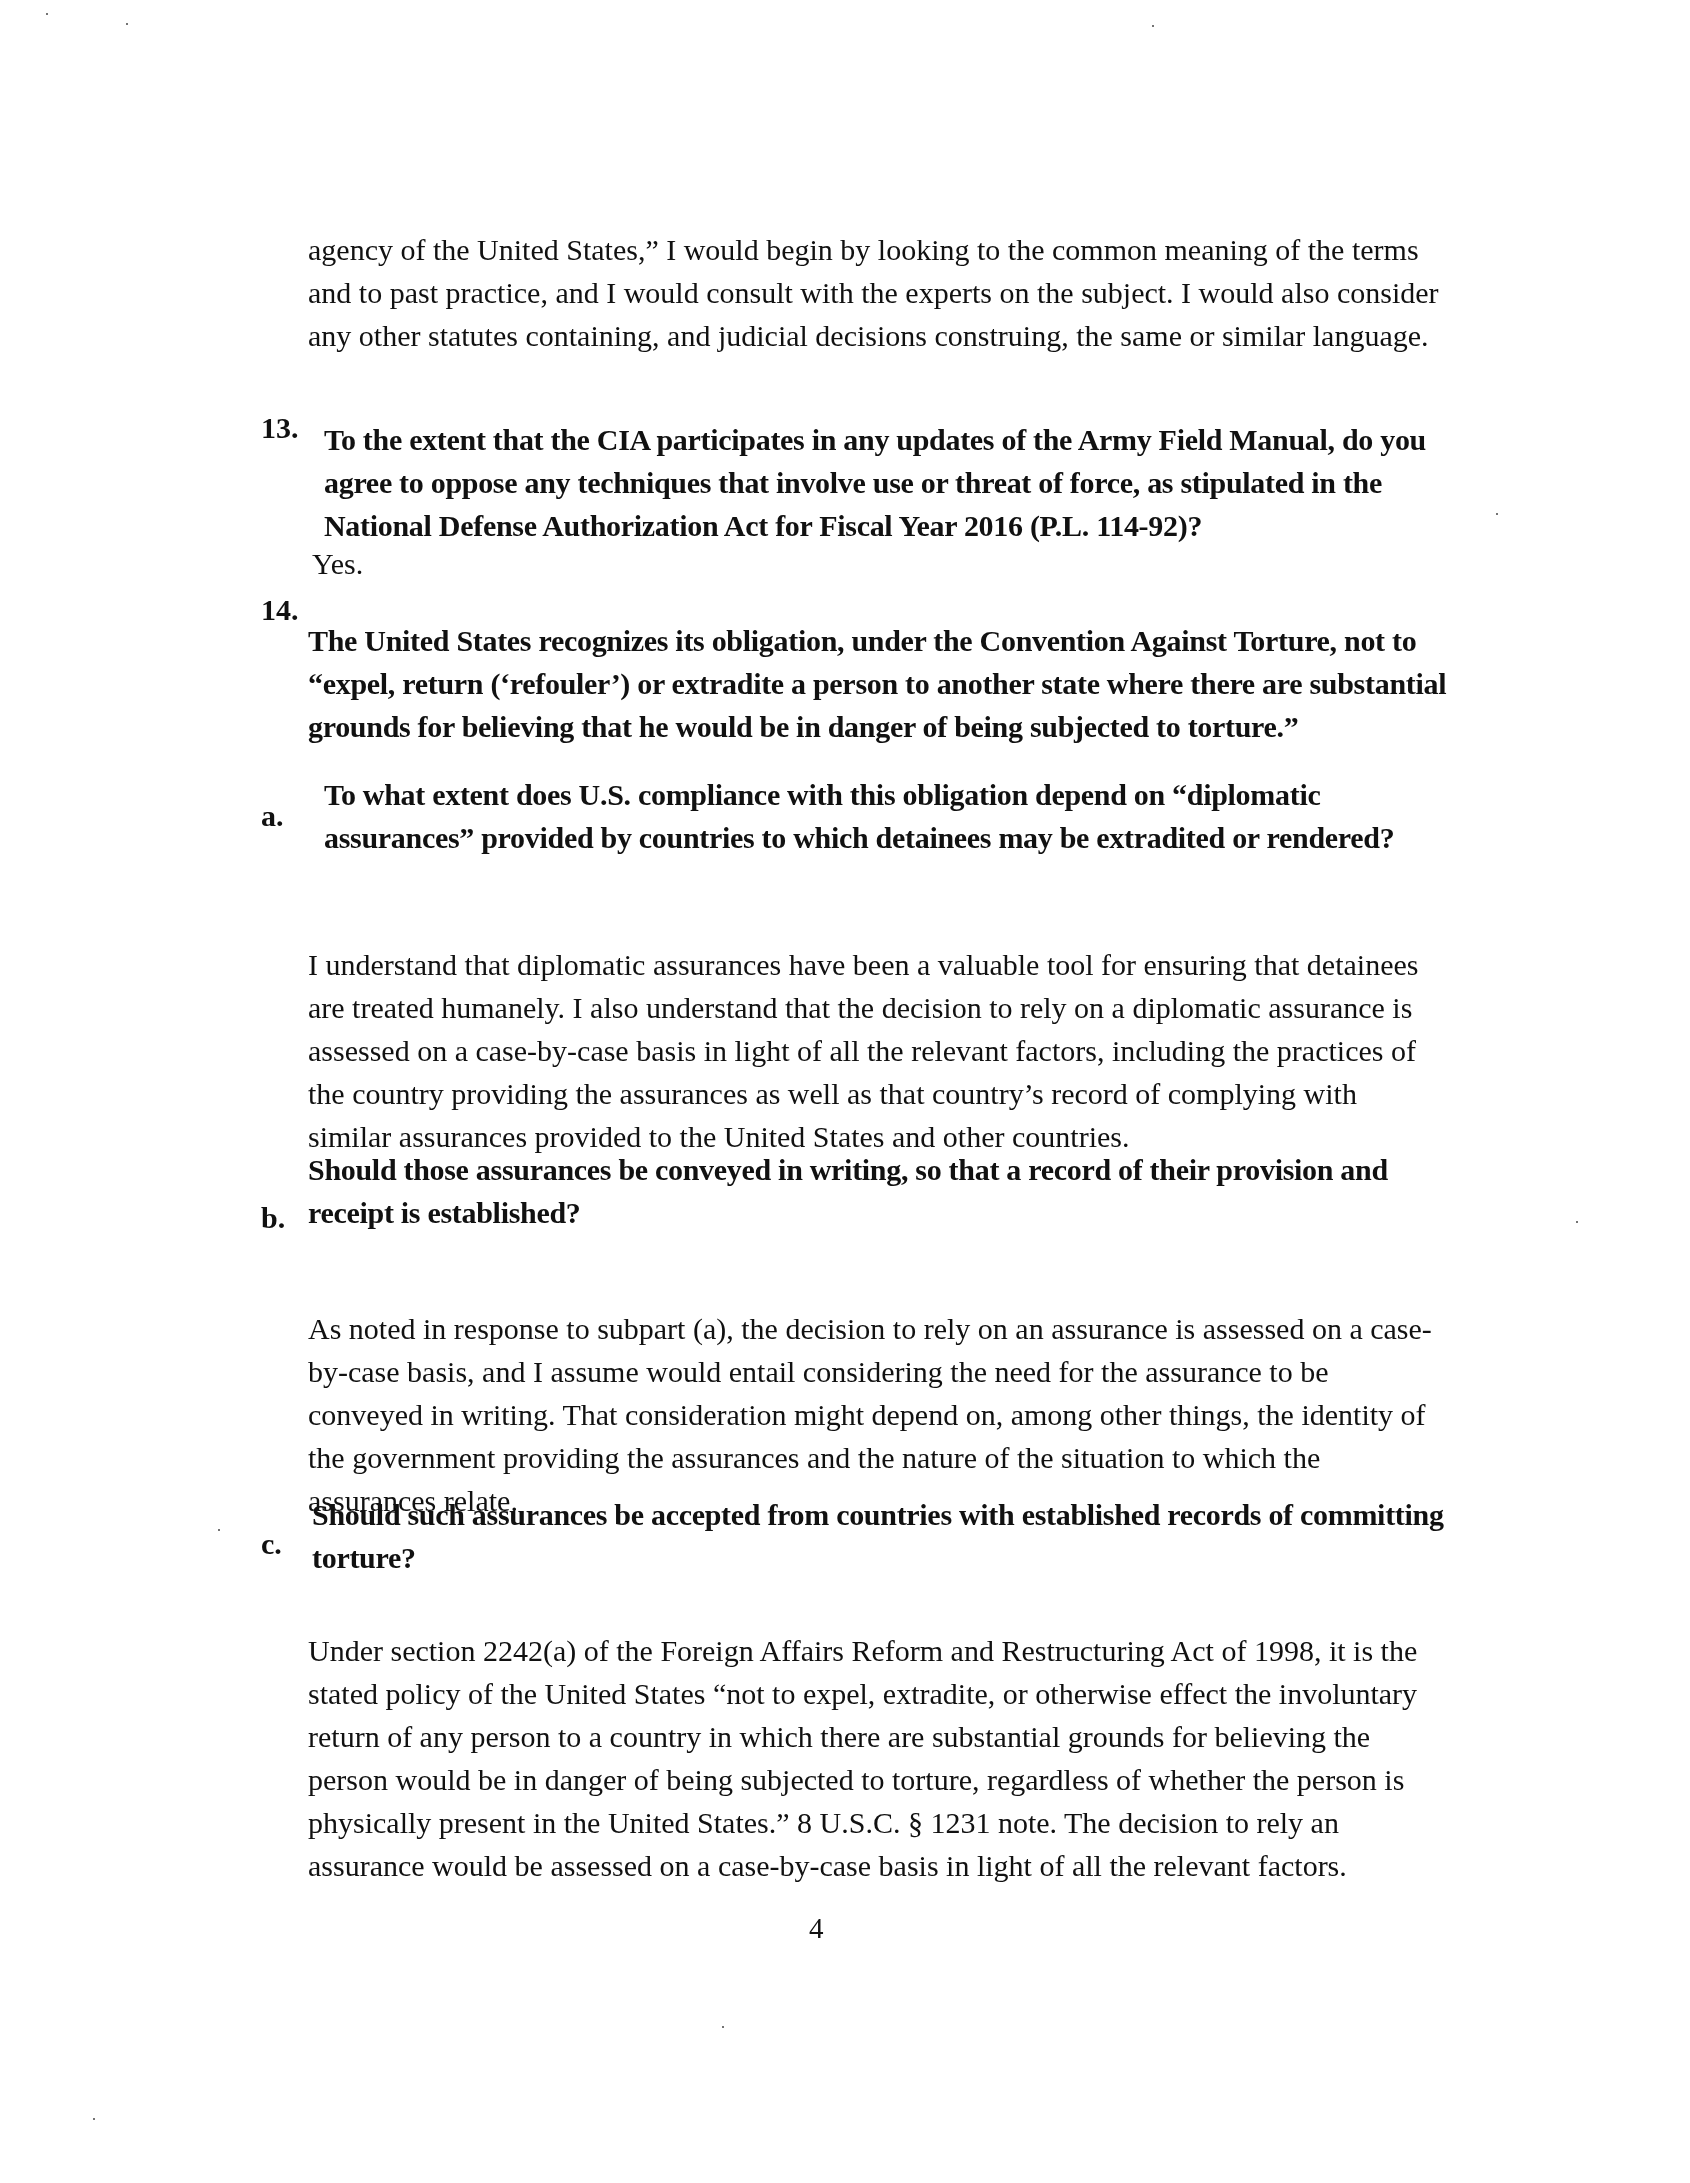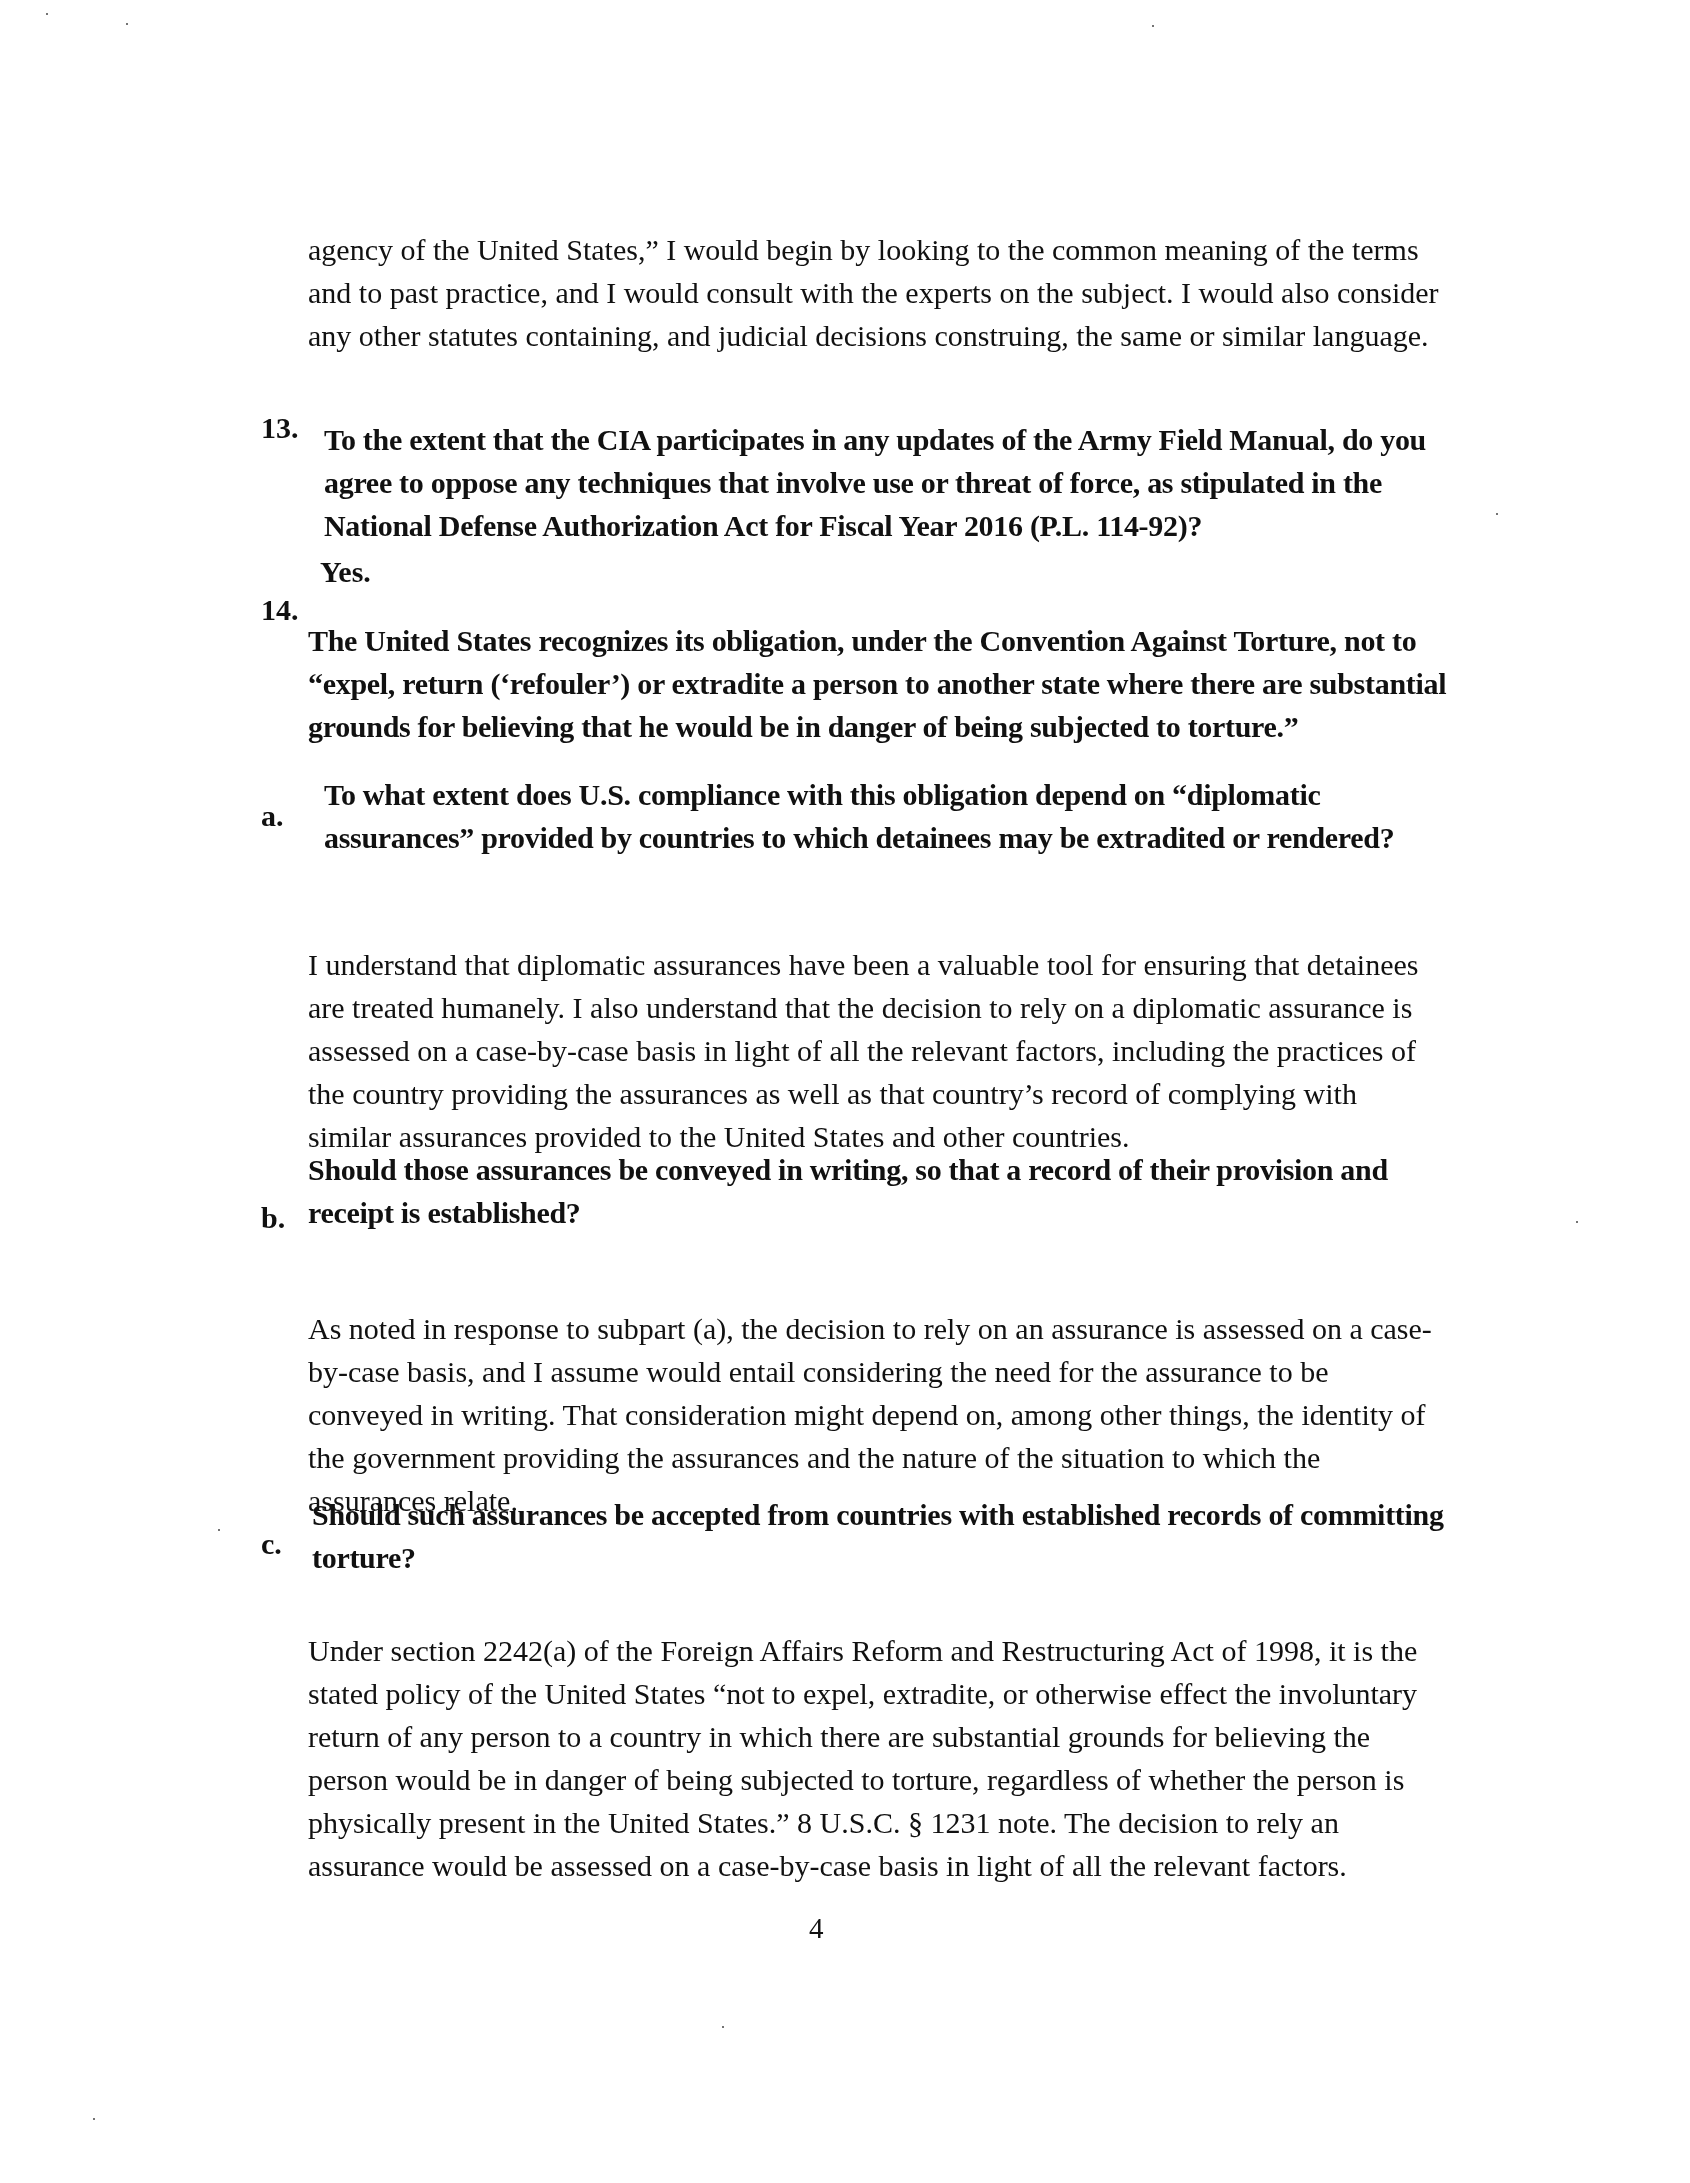--- a/index.html
+++ b/index.html
@@ -15,21 +15,21 @@
 </style>
 </head>
 <body>
 
 <div>
 
   <p class="blk body" style="top:228px;margin:0;">agency of the United States,” I would begin by looking to the common meaning of the terms and to past practice, and I would consult with the experts on the subject.  I would also consider any other statutes containing, and judicial decisions construing, the same or similar language.</p>
 
   <span class="num" style="top:410px;">13.</span>
   <p class="blk body q" style="top:402px;margin:16px;">To the extent that the CIA participates in any updates of the Army Field Manual, do you agree to oppose any techniques that involve use or threat of force, as stipulated in the National Defense Authorization Act for Fiscal Year 2016 (P.L. 114-92)?</p>
-  <p class="blk body" style="top:538px;margin:12px;font-weight:bold;">Yes.</p>
+  <p class="blk body" style="top:538px;margin:4px;">Yes.</p>
 
   <span class="num" style="top:592px;">14.</span>
   <p class="blk body q" style="top:619px;margin:0;">The United States recognizes its obligation, under the Convention Against Torture, not to “expel, return (‘refouler’) or extradite a person to another state where there are substantial grounds for believing that he would be in danger of being subjected to torture.”</p>
 
   <span class="sub" style="top:798px;">a.</span>
   <p class="blk body q" style="top:757px;margin:16px;">To what extent does U.S. compliance with this obligation depend on “diplomatic assurances” provided by countries to which detainees may be extradited or rendered?</p>
   <p class="blk body" style="top:943px;margin:0;">I understand that diplomatic assurances have been a valuable tool for ensuring that detainees are treated humanely.  I also understand that the decision to rely on a diplomatic assurance is assessed on a case-by-case basis in light of all the relevant factors, including the practices of the country providing the assurances as well as that country’s record of complying with similar assurances provided to the United States and other countries.</p>
 
   <span class="sub" style="top:1200px;">b.</span>
   <p class="blk body q" style="top:1148px;margin:0;">Should those assurances be conveyed in writing, so that a record of their provision and receipt is established?</p>

